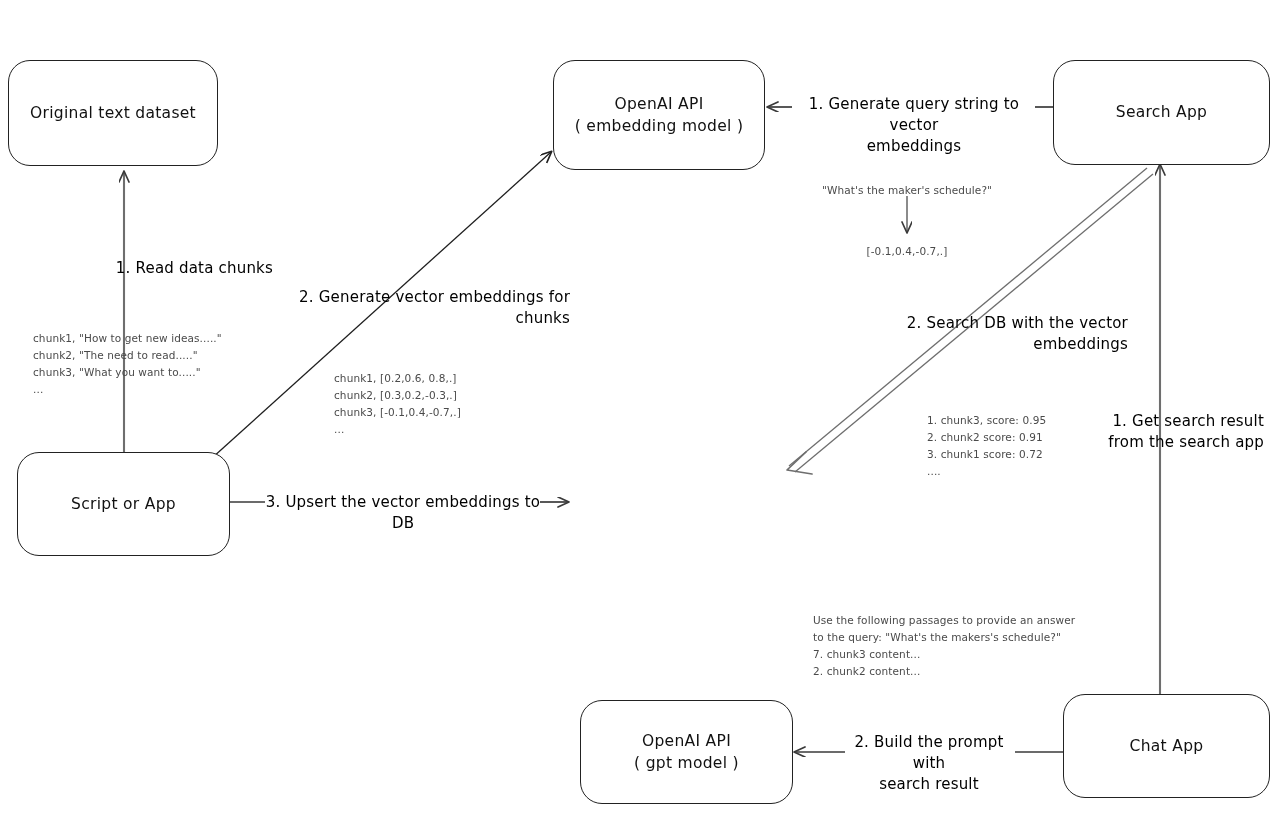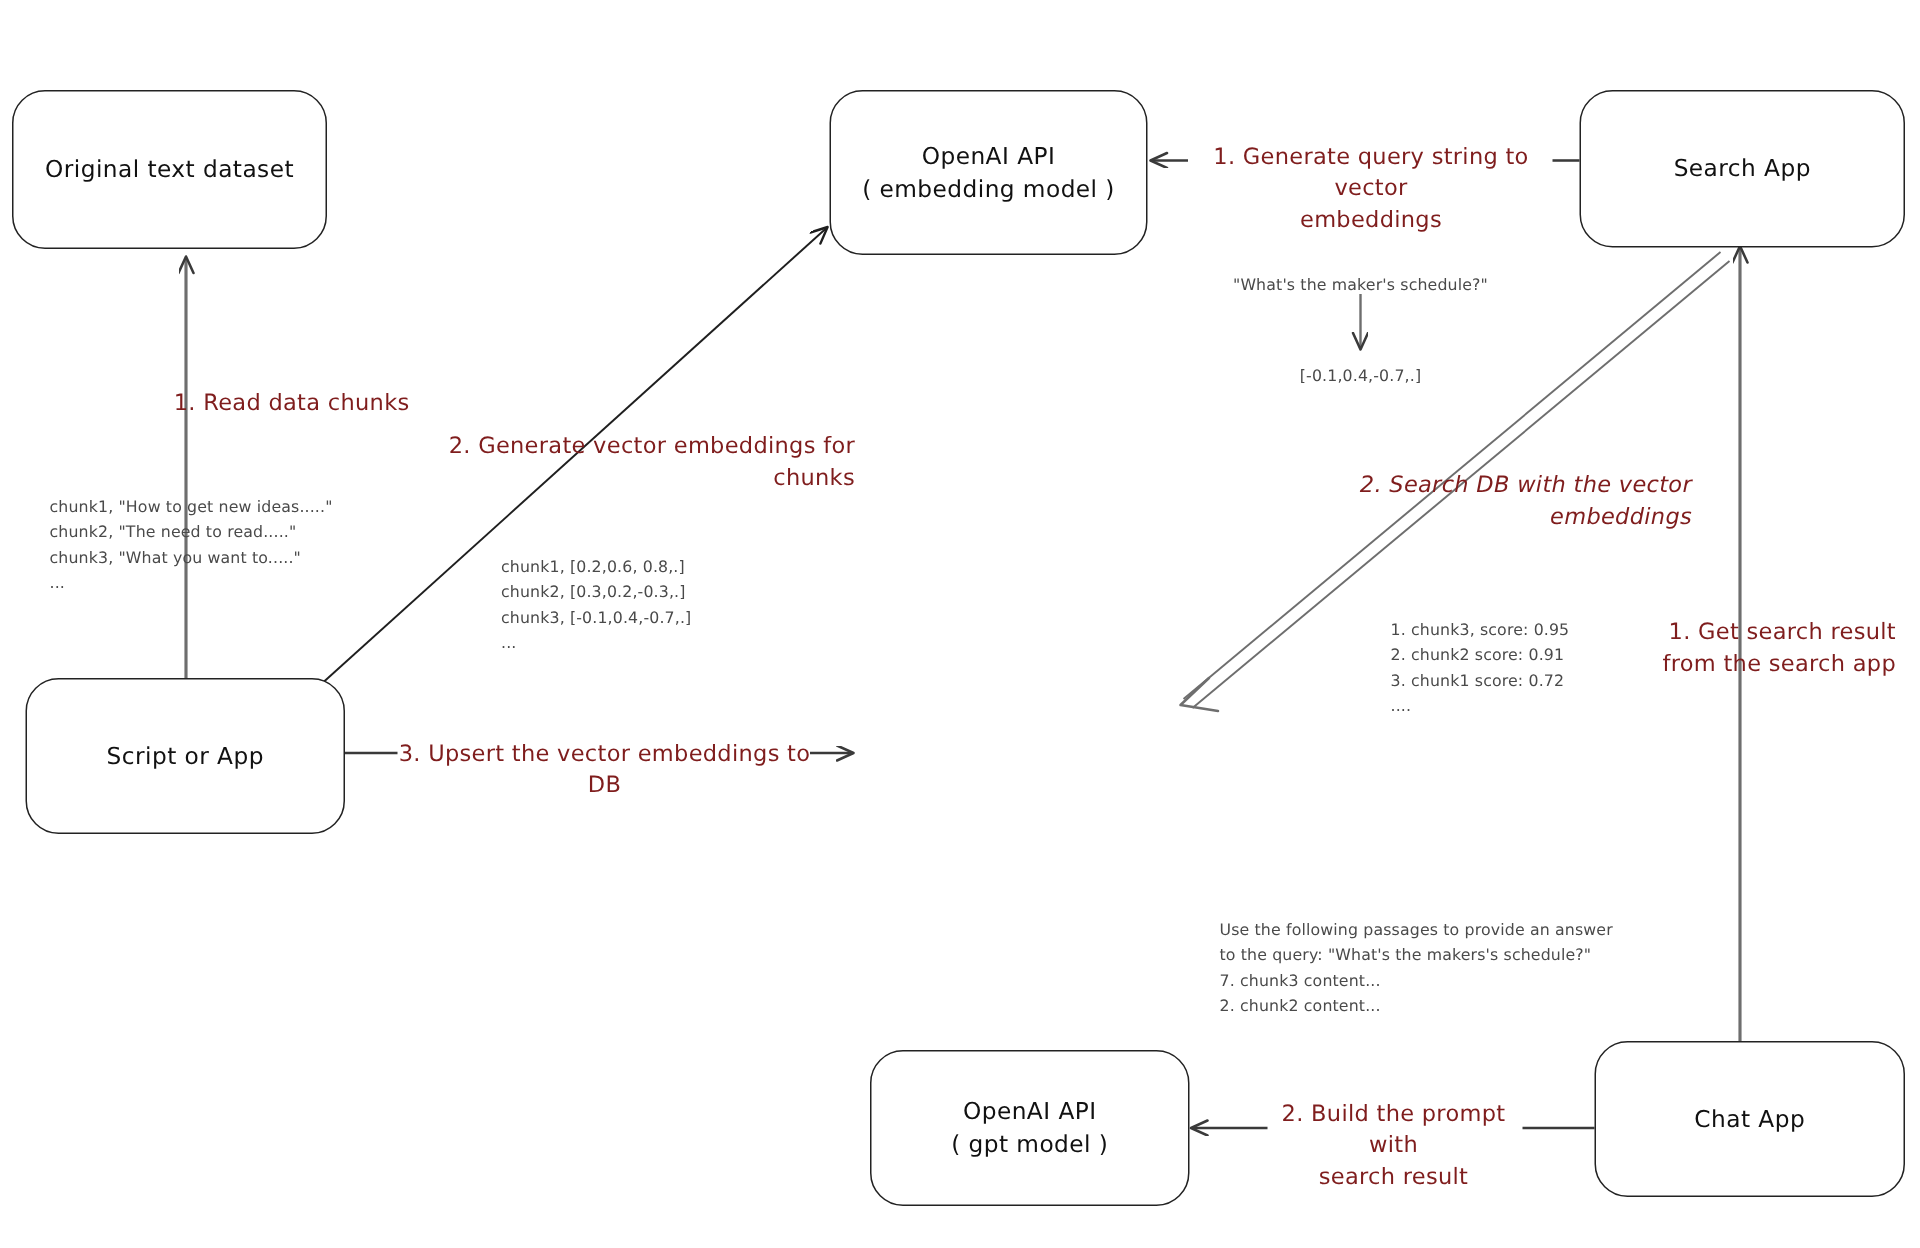--- a/index.html
+++ b/index.html
@@ -42,21 +42,21 @@
     color: #111111;
     font-family: "DejaVu Sans", sans-serif;
     font-size: 15.5px;
     line-height: 1.45;
     letter-spacing: 0.3px;
   }
   .node .line2 { display: block; }
 
   .edge-label {
     position: absolute;
-    color: #7f1d1d;
+    color: #000000;
     font-family: "DejaVu Sans", sans-serif;
     font-size: 15px;
     line-height: 1.4;
     letter-spacing: 0.2px;
     text-align: center;
     white-space: pre-line;
     background: transparent;
   }
   .edge-label.left { text-align: right; }
 
@@ -138,21 +138,21 @@
 
   <div class="edge-label left" style="left:53px; top:258px; width:220px;">1. Read data chunks</div>
 
   <div class="edge-label left" style="left:240px; top:287px; width:330px;">2. Generate vector embeddings for chunks</div>
 
   <div class="edge-label" style="left:262px; top:492px; width:282px;">3. Upsert the vector embeddings  to DB</div>
 
   <div class="edge-label" style="left:790px; top:94px; width:248px;">1. Generate query string to vector
 embeddings</div>
 
-  <div class="edge-label left" style="left:828px; top:313px; width:300px;font-style:italic;">2. Search DB with the vector embeddings</div>
+  <div class="edge-label left" style="left:828px; top:313px; width:300px;">2. Search DB with the vector embeddings</div>
 
   <div class="edge-label left" style="left:1094px; top:411px; width:170px;">1. Get search result
 from the search app</div>
 
   <div class="edge-label" style="left:843px; top:732px; width:172px;">2. Build the prompt with
 search result</div>
 
   <div class="note" style="left:33px; top:330px; width:250px;">chunk1, "How to get new ideas....."
 chunk2, "The need to read....."
 chunk3, "What you want to....."

